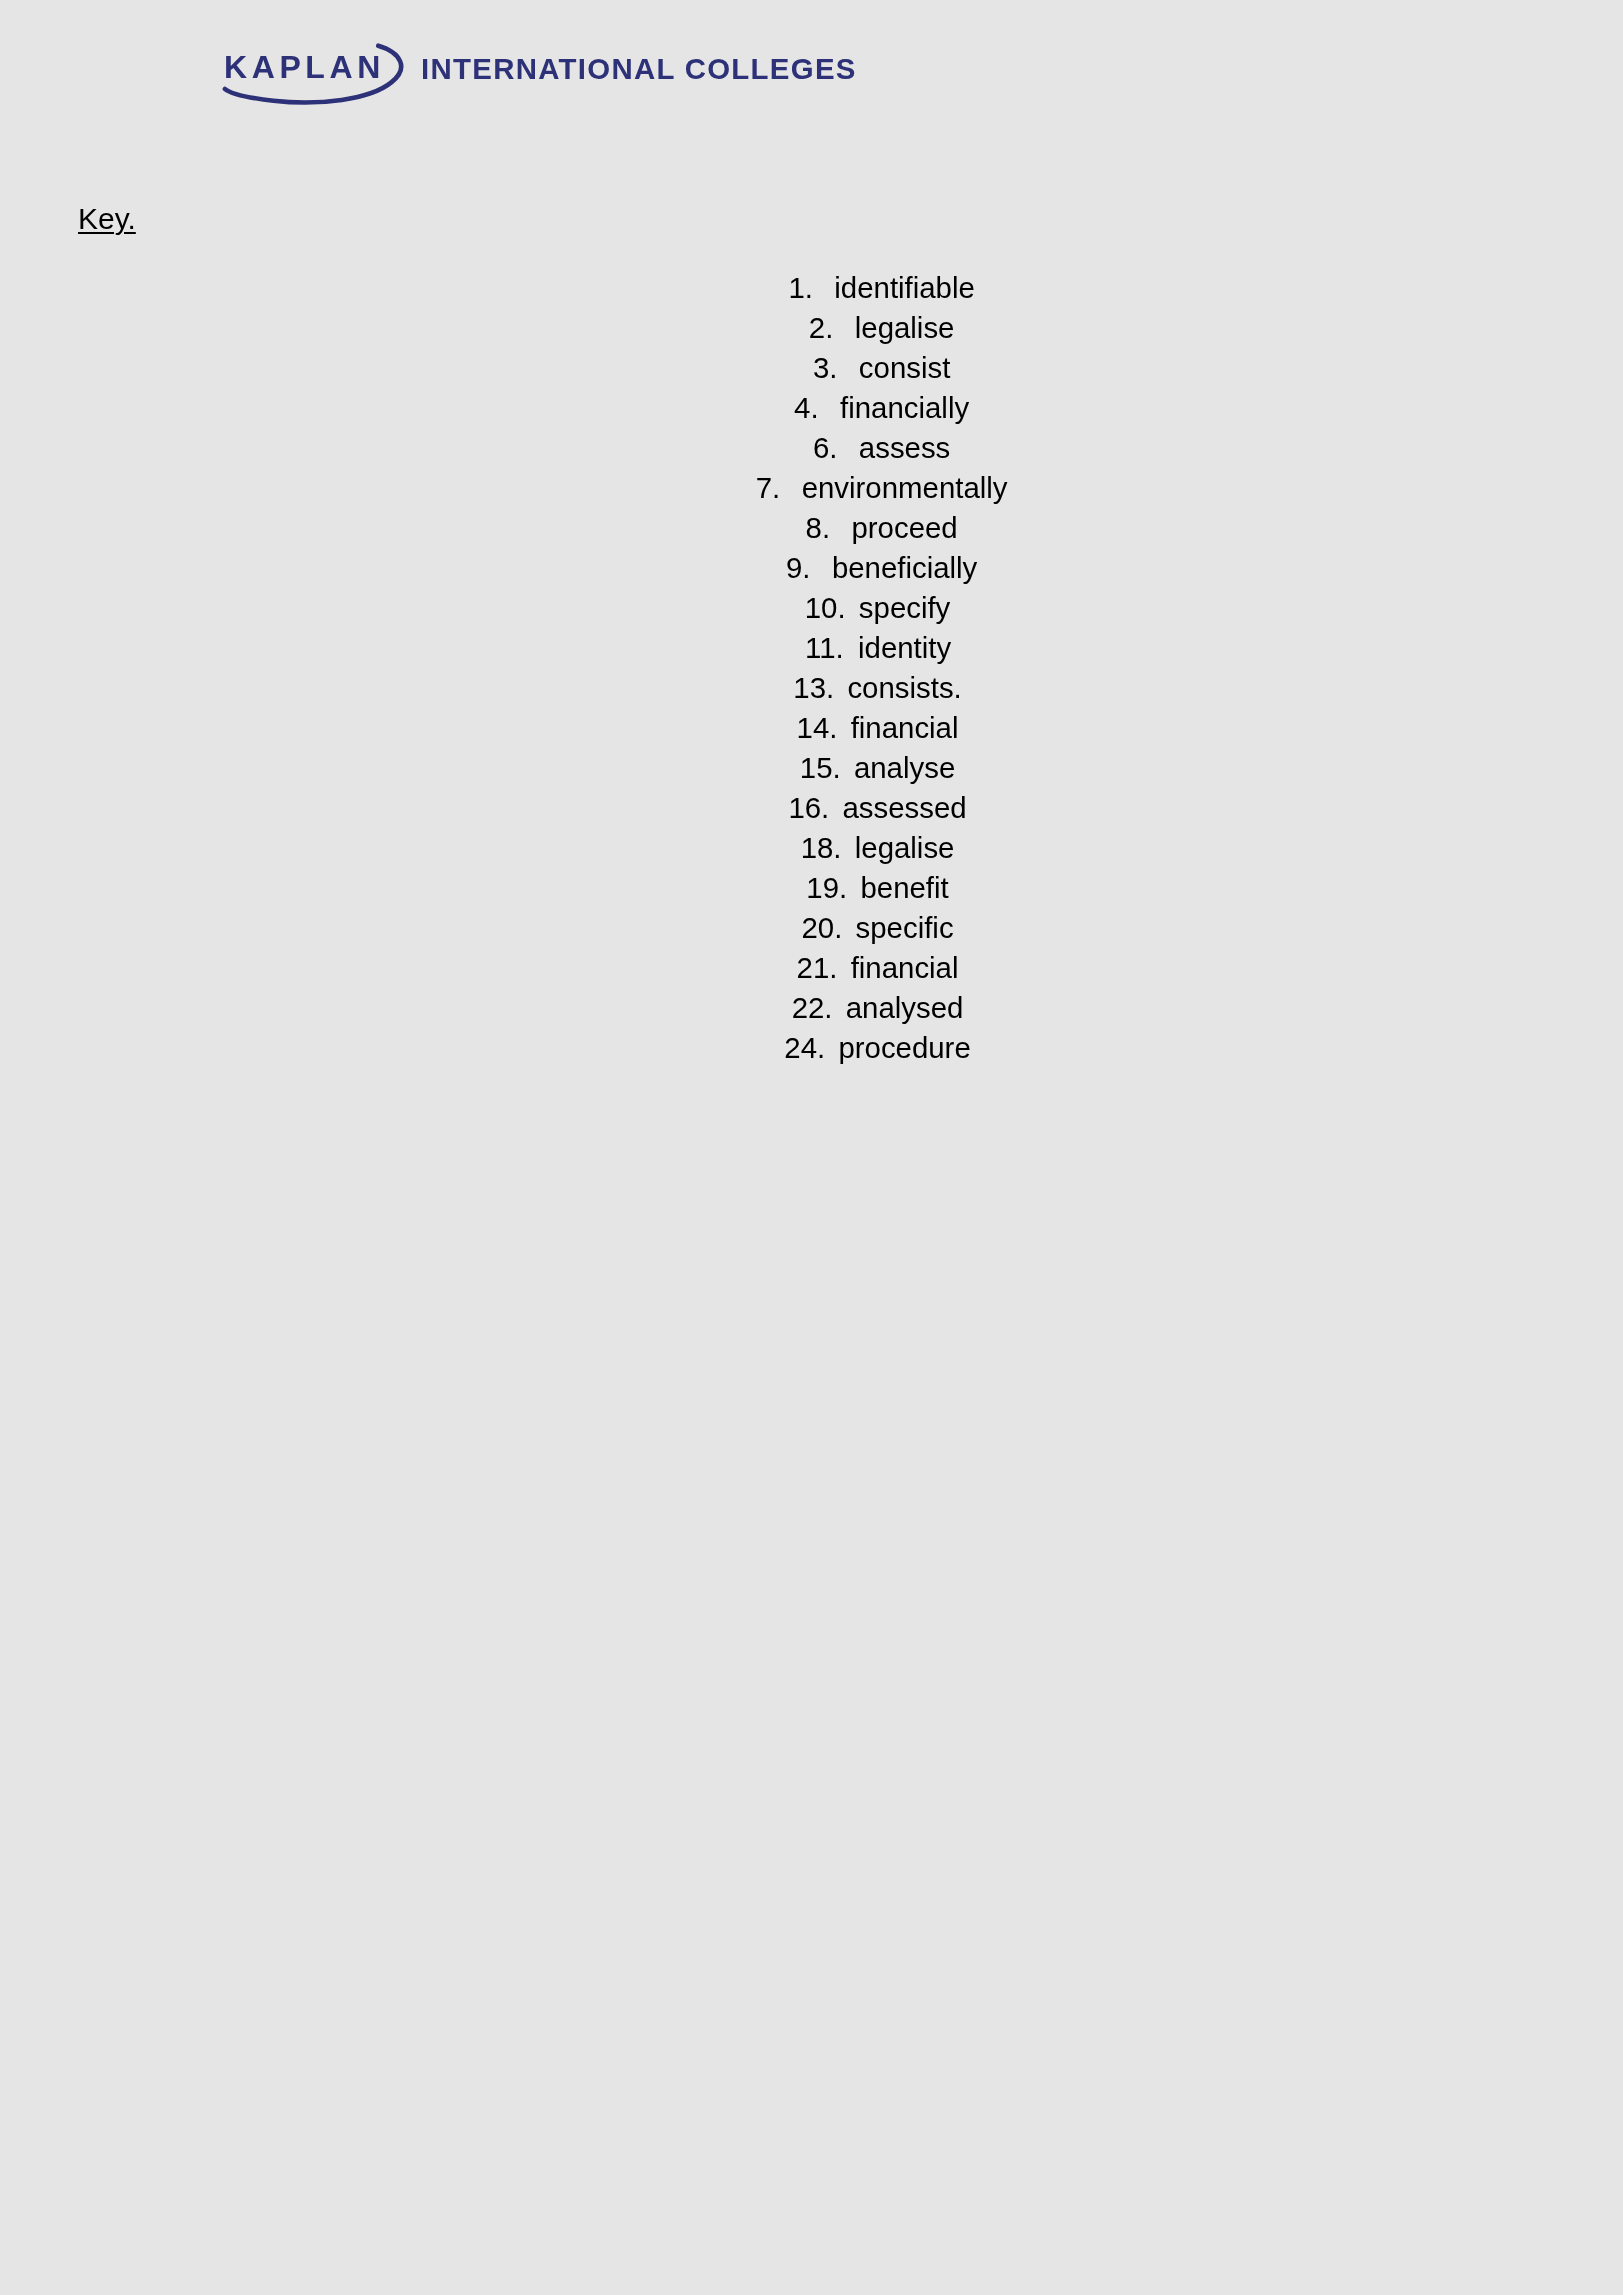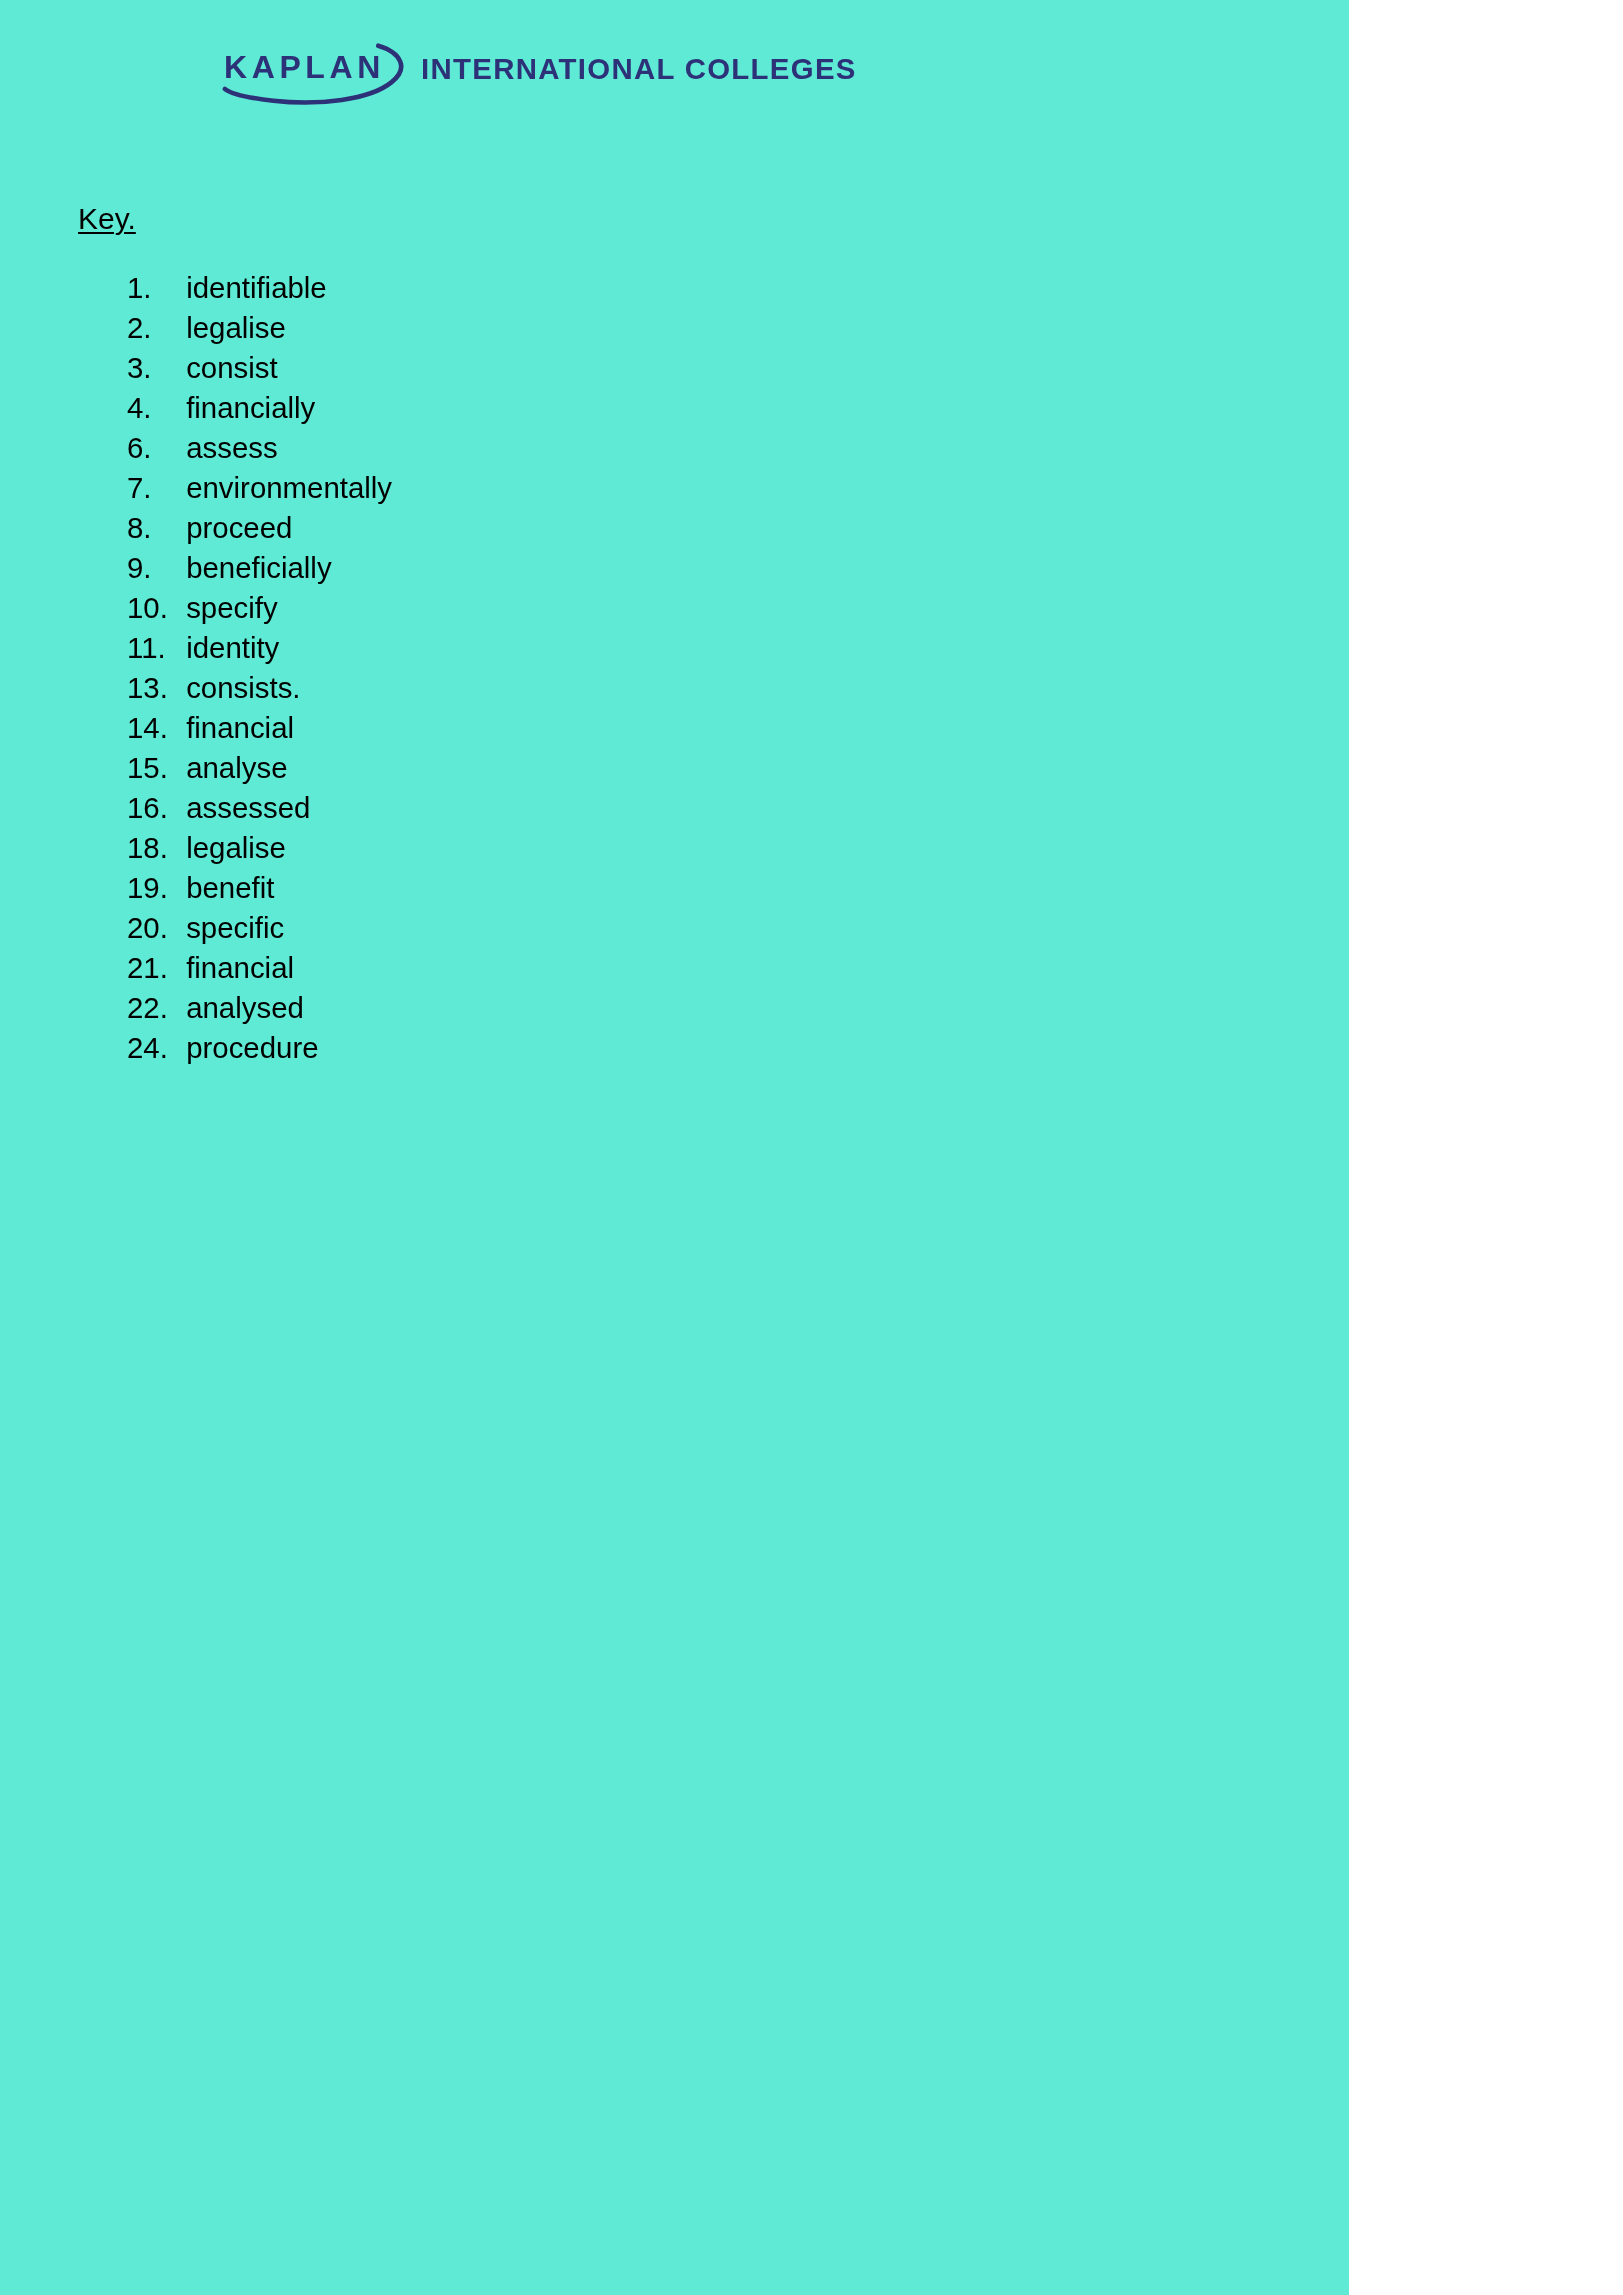--- a/index.html
+++ b/index.html
@@ -2,23 +2,23 @@
 <html style="font-size:10.5px"><head>
 <meta charset="utf-8">
 <style>
   html, body {
     margin: 0;
     padding: 0;
     background: #ffffff;
   }
   .page {
     position: relative;
-    width: 1349px;
+    width: 1623px;
     height: 2295px;
-    background: #5eead4;
+    background: #e5e5e5;
     font-family: "Liberation Sans", sans-serif;
     color: #000000;
     overflow: hidden;
   }
 
   
   .logo {
     position: absolute;
     left: 0;
     top: 0;
@@ -71,20 +71,21 @@
     position: absolute;
     left: 0;
     top: 268px;
     width: 1623px;
   }
   .row {
     height: 40px;
     line-height: 40px;
     font-size: 29.4px;
     white-space: nowrap;
+    text-align: center;
   }
   .row .num {
     display: inline-block;
     margin-left: 127px;
     width: 51px;
     vertical-align: top;
   }
   .row .word {
     display: inline-block;
     vertical-align: top;

